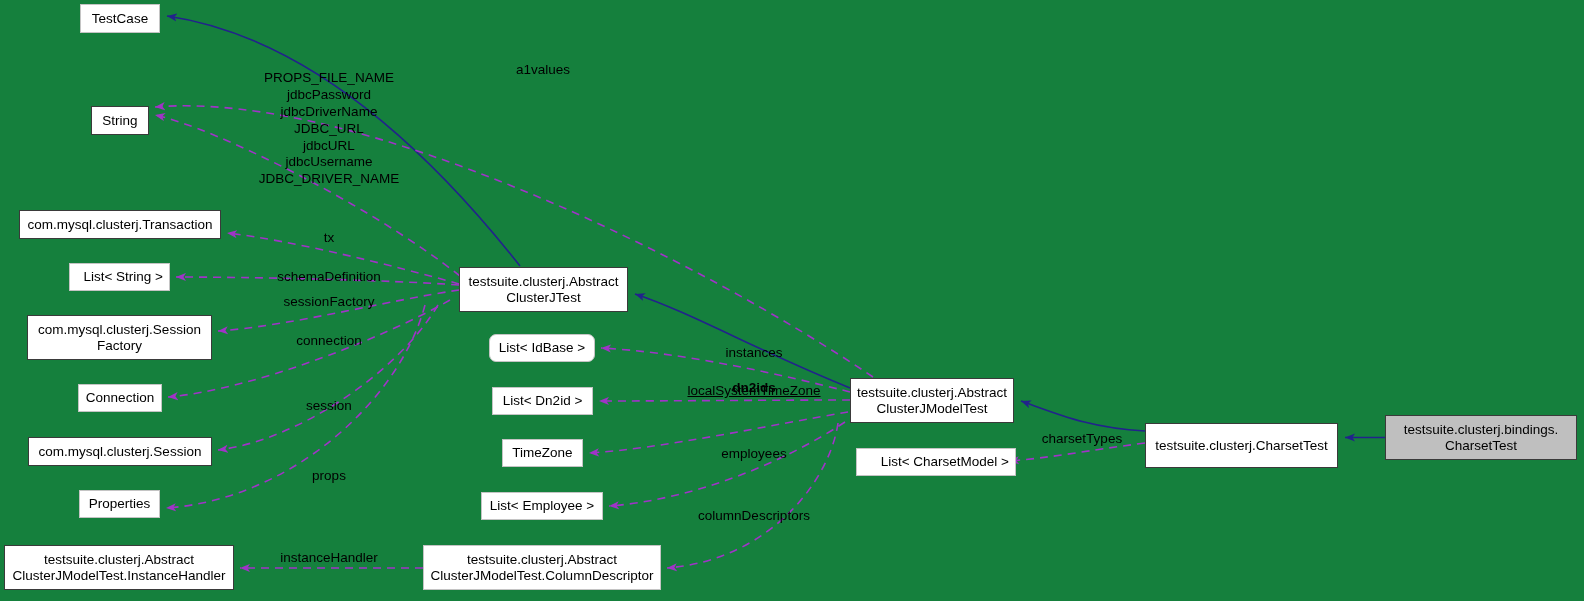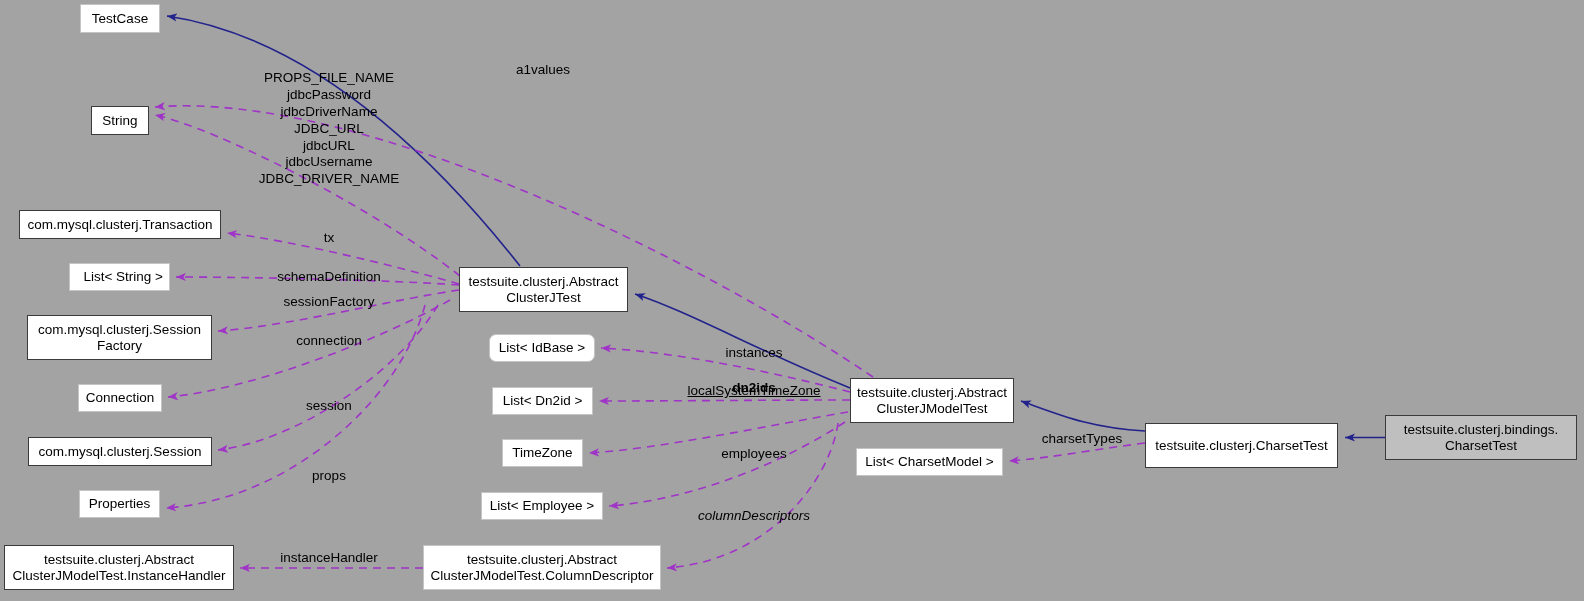--- a/index.html
+++ b/index.html
@@ -1,21 +1,21 @@
 <!DOCTYPE html>
 <html><head>
 <meta charset="utf-8">
 <title>Collaboration Diagram</title>
 <style>
   html,body{margin:0;padding:0;background:#ffffff;}
   #canvas{
     position:relative;
     width:1584px;
     height:601px;
-    background:#a3a3a3;
+    background:#15803d;
     font-family:"Liberation Sans","DejaVu Sans",sans-serif;
     overflow:hidden;
   }
   svg#edges{
     position:absolute;left:0;top:0;width:1584px;height:601px;
     pointer-events:none;
   }
   .node{
     position:absolute;
     box-sizing:border-box;
@@ -96,21 +96,21 @@
       <div class="node solid" style="left: 459px; top: 267px; width: 169px; height: 45px;"><span>testsuite.clusterj.Abstract
 ClusterJTest</span></div>
       <div class="node light" style="left: 489px; top: 334px; width: 106px; height: 28px; border-radius: 7px;"><span>List&lt; IdBase &gt;</span></div>
       <div class="node light" style="left: 492px; top: 387px; width: 101px; height: 28px;"><span>List&lt; Dn2id &gt;</span></div>
       <div class="node light" style="left: 502px; top: 439px; width: 81px; height: 28px;"><span>TimeZone</span></div>
       <div class="node light" style="left: 481px; top: 492px; width: 122px; height: 28px;"><span>List&lt; Employee &gt;</span></div>
       <div class="node light" style="left: 423px; top: 545px; width: 238px; height: 45px;"><span>testsuite.clusterj.Abstract
 ClusterJModelTest.ColumnDescriptor</span></div>
       <div class="node solid" style="left: 850px; top: 378px; width: 164px; height: 45px;"><span>testsuite.clusterj.Abstract
 ClusterJModelTest</span></div>
-      <div class="node light" style="left: 856px; top: 448px; width: 147px; height: 28px;"><span>List&lt; CharsetModel &gt;</span></div>
+      <div class="node light" style="left: 856px; top: 448px; width: 160px; height: 28px; justify-content: flex-end;"><span>List&lt; CharsetModel &gt;</span></div>
       <div class="node solid" style="left: 1145px; top: 423px; width: 193px; height: 45px;"><span>testsuite.clusterj.CharsetTest</span></div>
       <div class="node focus" style="left: 1385px; top: 415px; width: 192px; height: 45px;"><span>testsuite.clusterj.bindings.
 CharsetTest</span></div>
     </div>
   <div id="labels-layer">
       <div class="edge-label" style="left: 543px; top: 62px;">a1values</div>
       <div class="edge-label" style="left: 329px; top: 70px;">PROPS_FILE_NAME
 jdbcPassword
 jdbcDriverName
 JDBC_URL
@@ -121,17 +121,17 @@
       <div class="edge-label" style="left: 329px; top: 269px;">schemaDefinition</div>
       <div class="edge-label" style="left: 329px; top: 294px;">sessionFactory</div>
       <div class="edge-label" style="left: 329px; top: 333px;">connection</div>
       <div class="edge-label" style="left: 329px; top: 398px;">session</div>
       <div class="edge-label" style="left: 329px; top: 468px;">props</div>
       <div class="edge-label" style="left: 329px; top: 550px;">instanceHandler</div>
       <div class="edge-label" style="left: 754px; top: 345px;">instances</div>
       <div class="edge-label" style="left: 754px; top: 380px; font-weight: bold;">dn2ids</div>
       <div class="edge-label" style="left: 754px; top: 383px; text-decoration: underline;">localSystemTimeZone</div>
       <div class="edge-label" style="left: 754px; top: 446px;">employees</div>
-      <div class="edge-label" style="left: 754px; top: 508px; font-style: italic;">columnDescriptors</div>
+      <div class="edge-label" style="left: 754px; top: 508px;">columnDescriptors</div>
       <div class="edge-label" style="left: 1082px; top: 431px;">charsetTypes</div>
     </div>
 
 </div>
 
 </body></html>

